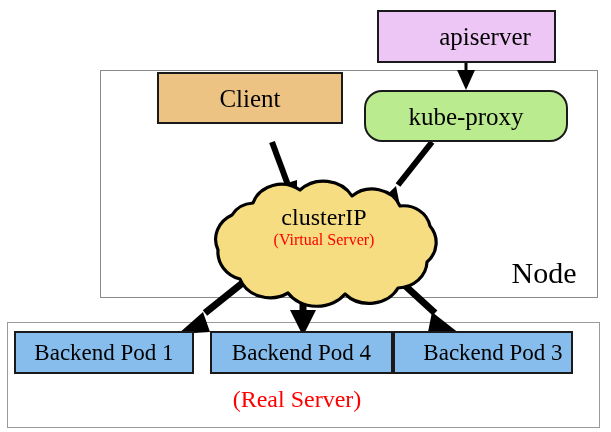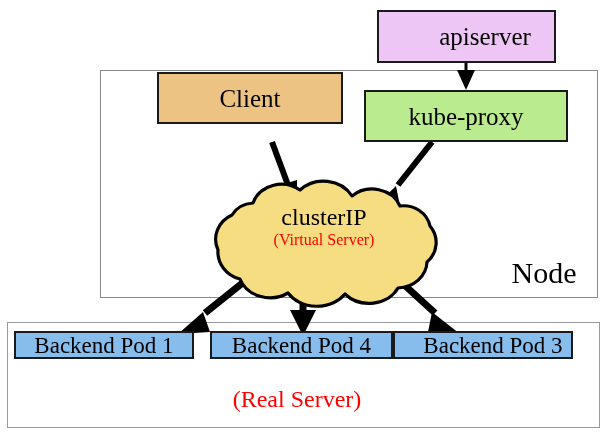--- a/index.html
+++ b/index.html
@@ -70,24 +70,25 @@
     font-size: 25px;
     margin-left: 16px;
   }
   .box-kubeproxy {
     left: 364px;
     top: 90px;
     width: 204px;
     height: 52px;
     background: #bbeb8f;
     font-size: 25px;
+    border-radius: 18px;
   }
   .box-pod {
     top: 331px;
-    height: 28px;
+    height: 43px;
     background: #86bdec;
     font-size: 23px;
     border-width: 2.4px;
   }
   .pod1 { left: 14px;  width: 180px; }
   .pod2 { left: 210px; width: 183px; }
   .pod3 { left: 393px; width: 180px; padding-left: 20px; }
 
   .cloud-label {
     position: absolute;

